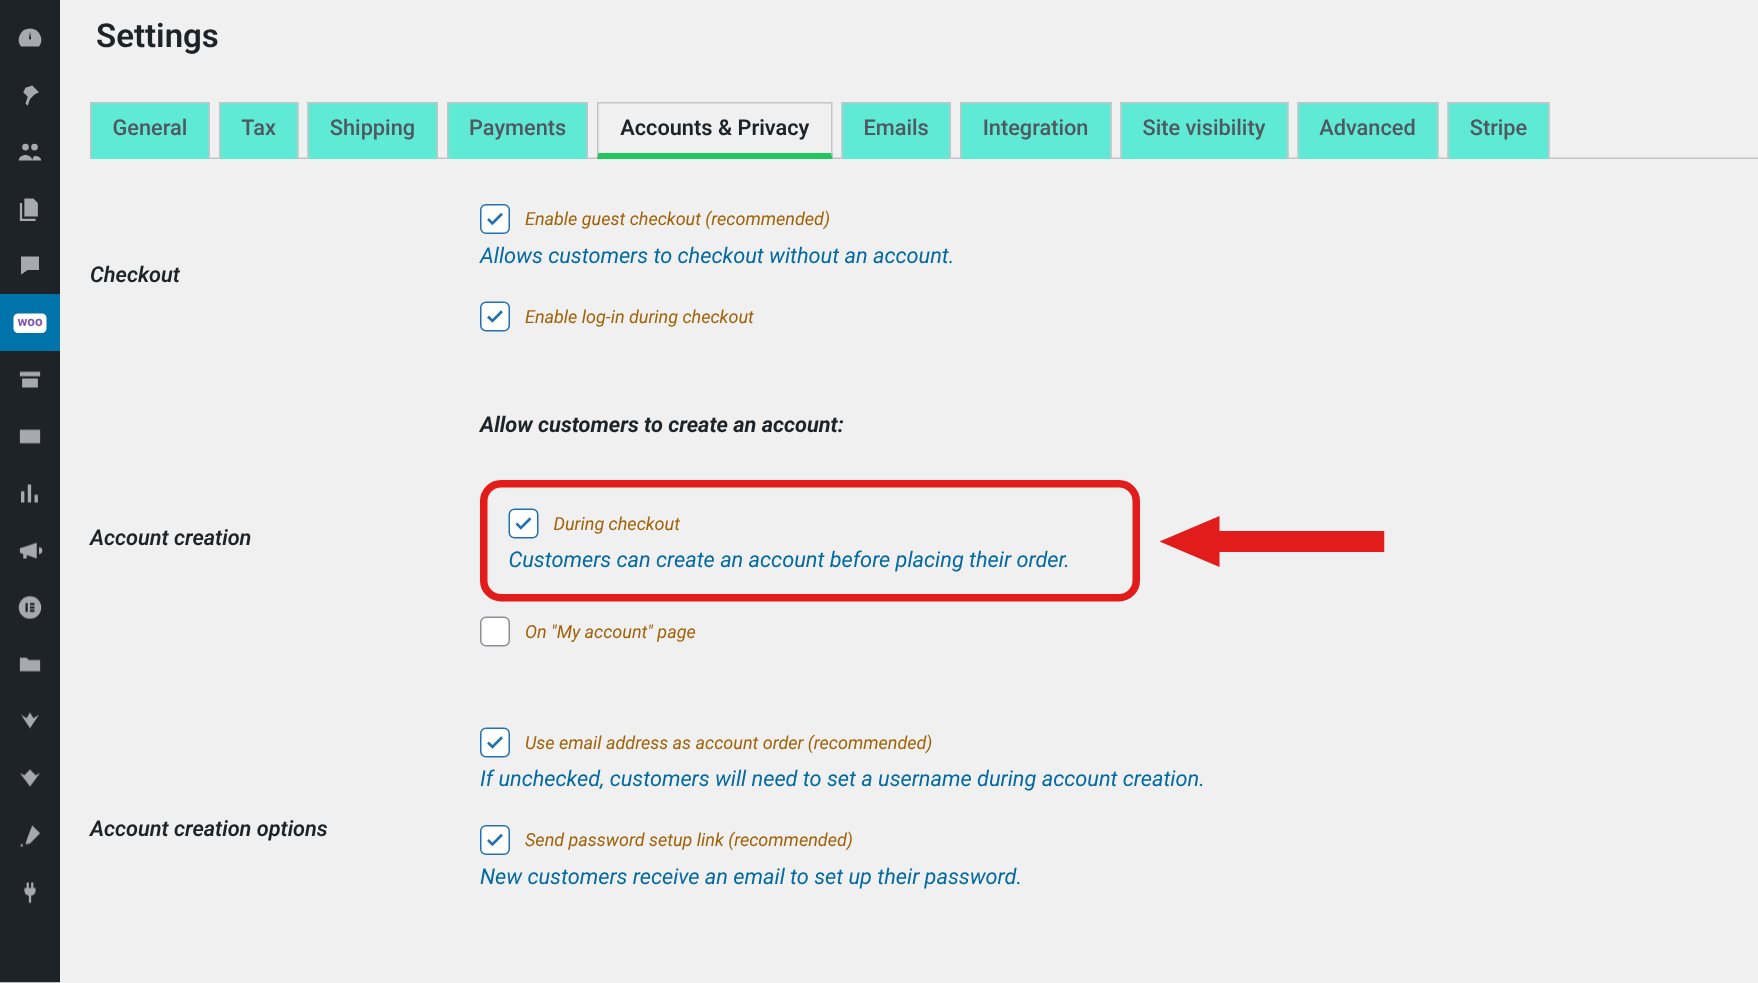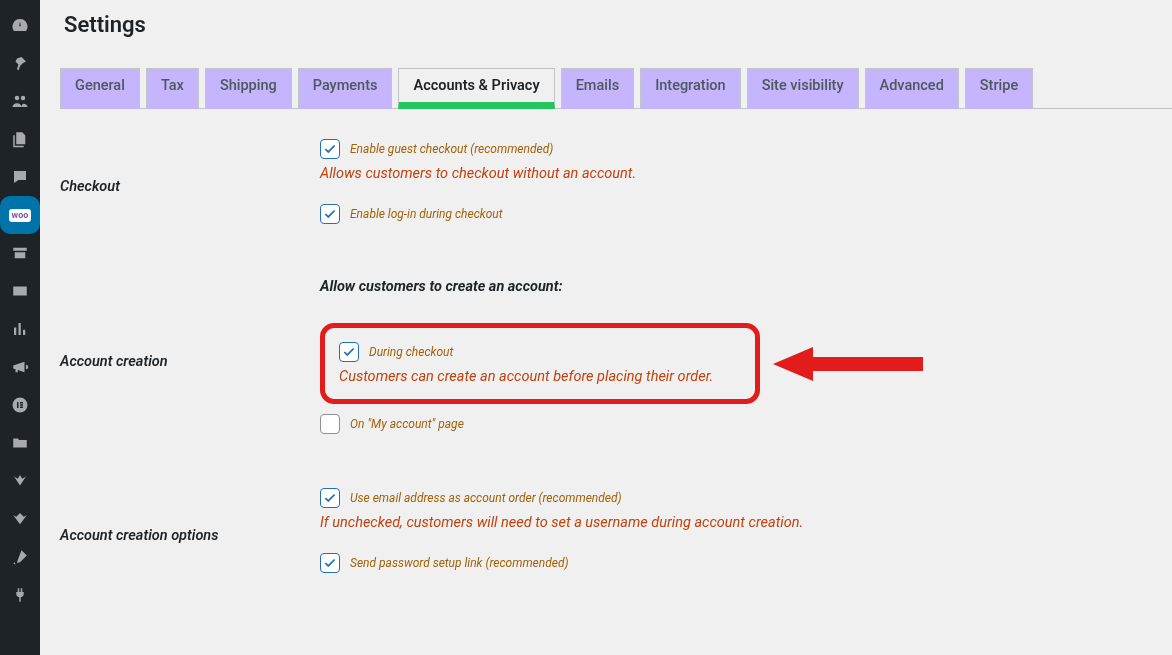--- a/index.html
+++ b/index.html
@@ -26,21 +26,20 @@
     display: flex;
     align-items: center;
     justify-content: center;
     color: #a7aaad;
     cursor: pointer;
     position: relative;
   }
   .admin-sidebar .item.active {
     background: #0073aa;
     color: #fff;
-    border-radius: 10px;
   }
   .admin-sidebar .item.active::after {
     content: "";
     position: absolute;
     right: -8px;
     top: 50%;
     transform: translateY(-50%);
     border: 8px solid transparent;
     border-left-color: #0073aa;
   }
@@ -73,36 +72,36 @@
 
   
   .nav-tabs {
     border-bottom: 1px solid #c3c4c7;
     display: flex;
     gap: 6px;
     padding-left: 0;
     margin-bottom: 30px;
   }
   .nav-tabs .tab {
-    background: #c4b5fd;
+    background: #5eead4;
     border: 1px solid #c3c4c7;
     border-bottom: none;
     color: #50575e;
     padding: 8px 14px;
     font-size: 14.5px;
     font-weight: 500;
     cursor: pointer;
     position: relative;
     top: 1px;
   }
   .nav-tabs .tab.active {
     background: #f0f0f1;
     color: #1d2327;
     font-weight: 600;
-    border-bottom: 7px solid #22c55e;
+    border-bottom: 4px solid #22c55e;
   }
   .form-row {
     display: flex;
     align-items: center;
     margin-bottom: 22px;
     font-style: italic;
   }
   .form-row .th {
     width: 260px;
     flex-shrink: 0;
@@ -121,21 +120,21 @@
 
   .checkbox-line {
     display: flex;
     align-items: center;
     gap: 10px;
     font-size: 12px;
     color: #a16207;
     margin-bottom: 6px;
   }
   .desc {
-    color: #c2410c;
+    color: #0369a1;
     font-size: 14.5px;
     margin-bottom: 22px;
   }
 
   
   .cbx {
     width: 20px; height: 20px;
     border: 1.5px solid #8c8f94;
     border-radius: 4px;
     display: inline-flex;
@@ -352,16 +351,17 @@
       <div class="desc">If unchecked, customers will need to set a username during account creation.</div>
 
       <label class="checkbox-line">
         <span class="cbx checked">
           <svg viewBox="0 0 24 24">
               <polyline points="4 12 9 17 20 6"></polyline>
             </svg>
         </span>
         <span>Send password setup link (recommended)</span>
       </label>
+      <div class="desc">New customers receive an email to set up their password.</div>
     </div>
   </div>
 
 </main>
 
 </body></html>

